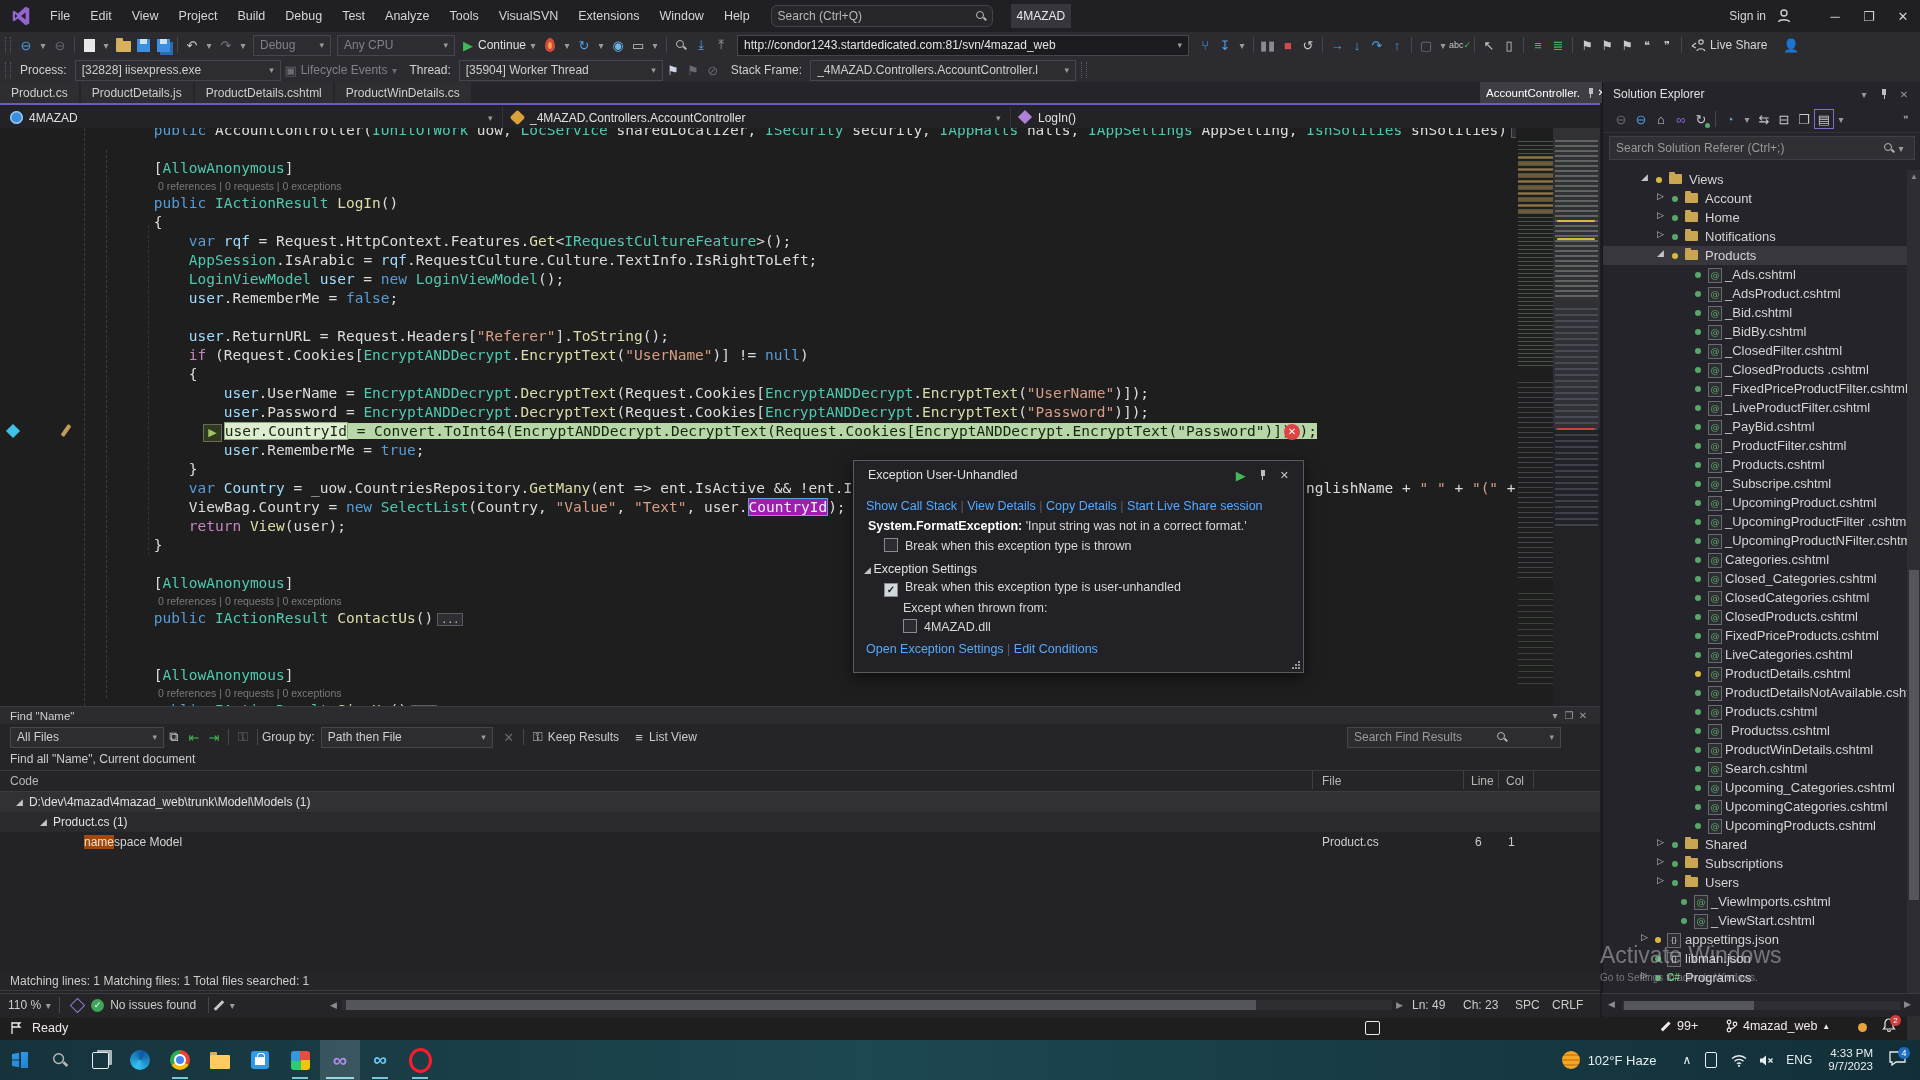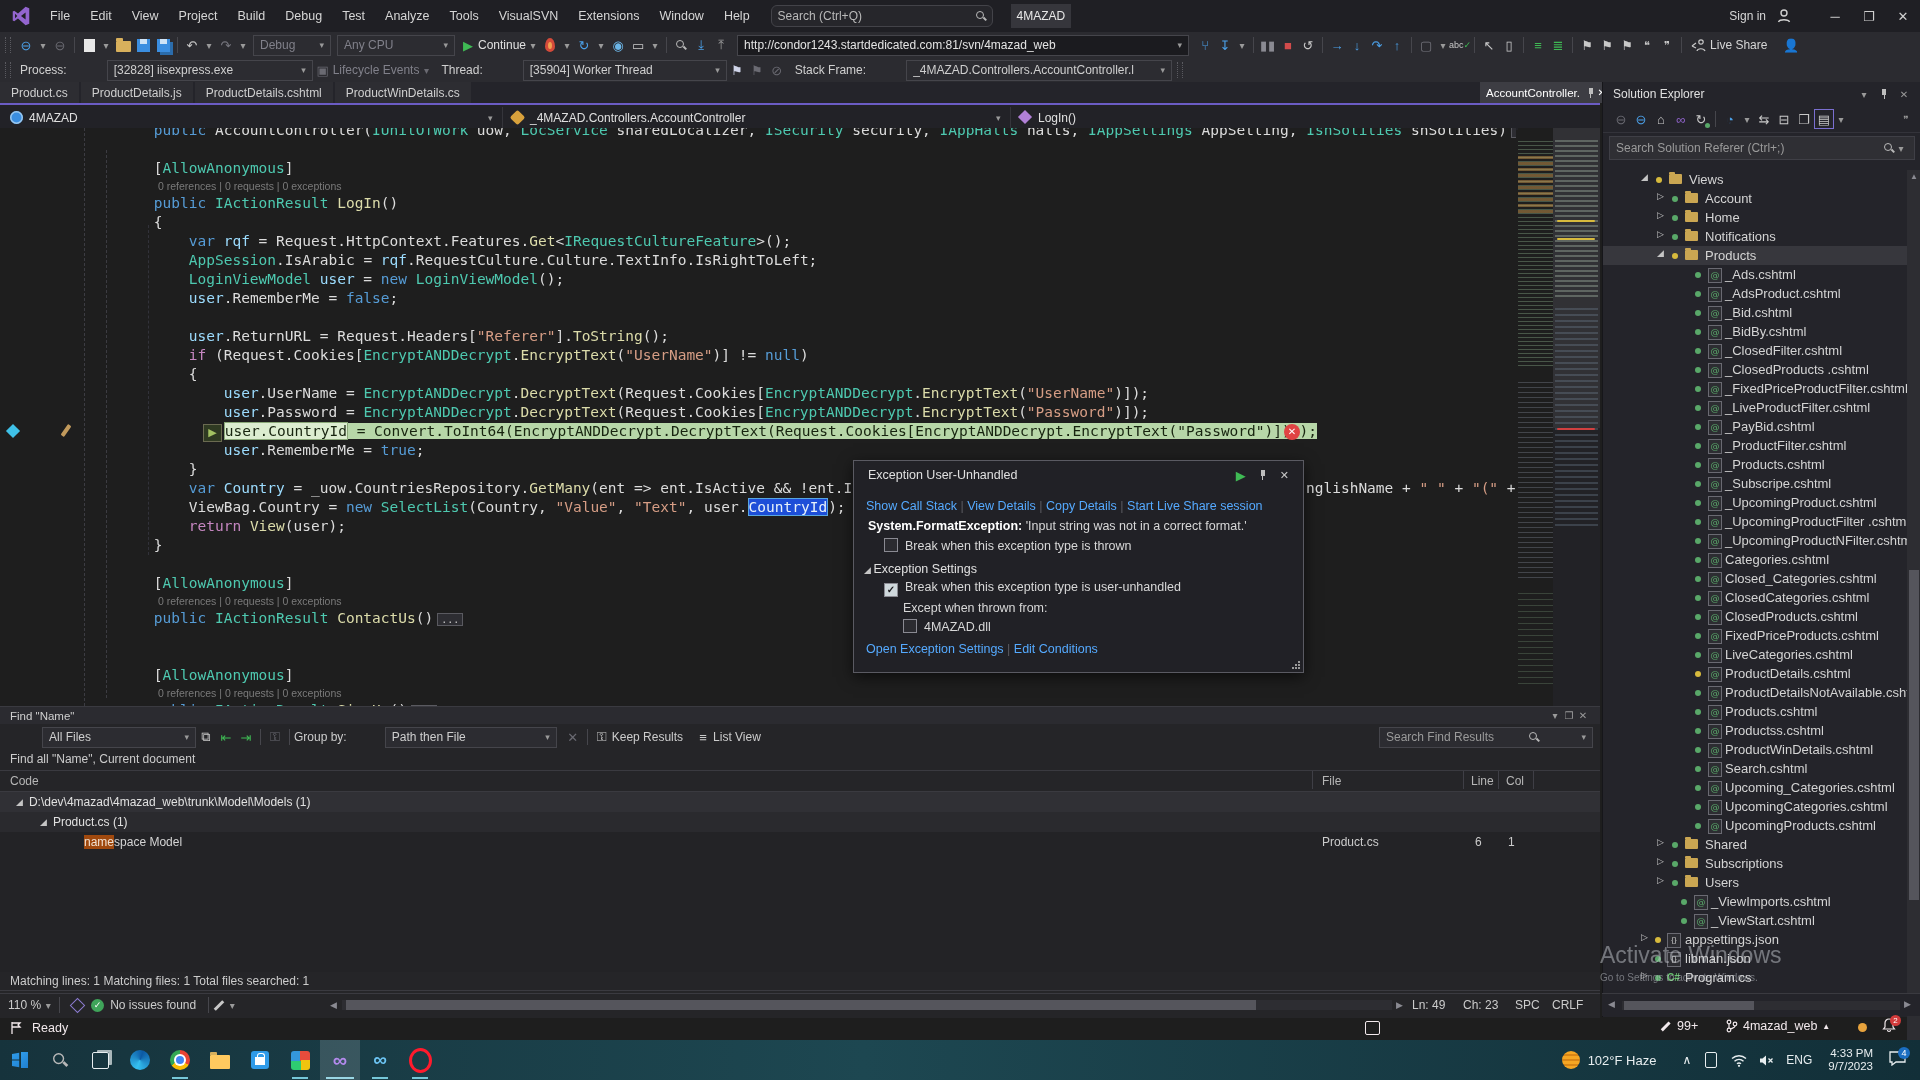--- a/index.html
+++ b/index.html
@@ -7,21 +7,21 @@
   .abs{position:absolute;}
   .row{display:flex;align-items:center;}
   
   #titlebar{left:0;top:0;width:1920px;height:32px;background:#1f1f24;display:flex;align-items:center;}
   #toolbar{left:0;top:32px;width:1920px;height:26px;background:#2b2b30;display:flex;align-items:center;border-bottom:1px solid #222226;}
   #procbar{left:0;top:58px;width:1920px;height:24px;background:#2b2b30;display:flex;align-items:center;}
   #tabrow{left:0;top:82px;width:1920px;height:21px;background:#24242a;}
   #crumb{left:0;top:103px;width:1600px;height:25px;background:#222227;border-top:2px solid #6B5CC4;display:flex;align-items:center;}
   .menu-item{padding:0 10px;color:#d6d6d6;font-size:12.5px;}
   .tbox{background:#26262b;border:1px solid #434349;color:#b9b9b9;height:20px;display:flex;align-items:center;padding:0 6px;font-size:12px;}
-  .combo{background:#2c2c31;border:1px solid #45454b;color:#cfcfcf;height:19px;display:flex;align-items:center;padding:0 6px;font-size:12px;position:relative;margin-left:32px;}
+  .combo{background:#2c2c31;border:1px solid #45454b;color:#cfcfcf;height:19px;display:flex;align-items:center;padding:0 6px;font-size:12px;position:relative;}
   .combo .cv{margin-left:auto;color:#9a9a9a;font-size:9px;padding-left:8px;}
   .dis{color:#80808a;}
   .ico{display:inline-flex;align-items:center;justify-content:center;width:20px;height:20px;font-size:13px;color:#c8c8c8;}
   .ico.sm{width:14px;font-size:10px;color:#9a9a9a;}
   .sep{width:1px;height:16px;background:#46464c;margin:0 4px;}
   .grip{width:4px;height:16px;border-left:1px dotted #5a5a60;border-right:1px dotted #5a5a60;margin:0 5px;}
   .mag{position:relative;width:10px;height:10px;display:inline-block;}
   .mag::before{content:"";position:absolute;left:0;top:0;width:6px;height:6px;border:1.5px solid #b9b9b9;border-radius:50%;}
   .mag::after{content:"";position:absolute;left:7px;top:7px;width:4px;height:1.5px;background:#b9b9b9;transform:rotate(45deg);}
   .winbtn{width:34px;height:28px;display:flex;align-items:center;justify-content:center;color:#d0d0d0;font-size:13px;}
@@ -32,21 +32,21 @@
   .dtab{display:inline-flex;align-items:center;height:21px;padding:0 11px;background:#2d2d32;color:#cfcfcf;margin-right:2px;font-size:12px;}
   
   #editor{left:0;top:128px;width:1516px;height:578px;background:#1e1e1e;overflow:hidden;font-family:"DejaVu Sans Mono",monospace;font-size:14.5px;line-height:19px;white-space:pre;}
   .cl{height:19px;padding-left:84px;}
   .cl.lens{height:16px;font-size:10.5px;line-height:16px;color:#7a7a7a;font-family:"Liberation Sans",sans-serif;padding-left:158px;}
   .cl.clip{height:12px;overflow:hidden;}
   .cl.clip>span.shift{position:relative;top:-7px;display:inline-block;}
   .tok-k{color:#569CD6;} .tok-c{color:#C586C0;} .tok-t{color:#4EC9B0;} .tok-m{color:#DCDCAA;}
   .tok-s{color:#D69D85;} .tok-v{color:#9CDCFE;} .tok-p{color:#DCDCDC;}
   .tok-el{display:inline-block;background:#2d2d32;border:1px solid #5a5a60;color:#c8c8c8;font-size:10px;line-height:11px;padding:0 3px;margin-left:4px;vertical-align:middle;}
-  .tok-sb{background:#1d4ed8;border:1px solid #58a6e0;color:#e8f2fa;}
+  .tok-sb{background:#a21caf;border:1px solid #58a6e0;color:#e8f2fa;}
   .hl-line{background:#b7d7a8;color:#17240f;}
   .hl-box{background:#dcedd0;border:1px solid #8aa878;}
   .guide{position:absolute;width:0;border-left:1px dashed #3c3c42;}
   
   #expop{left:853px;top:460px;width:449px;height:211px;background:#212126;border:1px solid #5a5a62;box-shadow:0 4px 14px rgba(0,0,0,.6);z-index:50;font-size:12.5px;color:#d8d8d8;}
   #expop a{color:#55aaff;text-decoration:none;}
   .cb{display:inline-block;width:12px;height:12px;border:1px solid #8a8a92;background:#2b2b30;vertical-align:-2px;margin-right:7px;}
   .cb.on{background:#cfd8dc;color:#17171a;font-size:10px;line-height:12px;text-align:center;font-weight:bold;}
   .grip-dots{position:absolute;right:3px;bottom:3px;width:8px;height:8px;background:
     radial-gradient(circle at 7px 1px,#9a9a9a 1px,transparent 1.2px),
@@ -579,21 +579,21 @@
           <span class="lbl" style="left: 122px;">ProductDetailsNotAvailable.cshtml</span>
         </div>
         <div class="serow">
           <span class="dot g" style="left: 92px;"></span>
           <span class="razor" style="left: 105px;">@</span>
           <span class="lbl" style="left: 122px;">Products.cshtml</span>
         </div>
         <div class="serow">
           <span class="dot g" style="left: 92px;"></span>
           <span class="razor" style="left: 105px;">@</span>
-          <span class="lbl" style="left: 122px;">Productss.cshtml</span>
+          <span class="lbl" style="left: 128px;">Productss.cshtml</span>
         </div>
         <div class="serow">
           <span class="dot g" style="left: 92px;"></span>
           <span class="razor" style="left: 105px;">@</span>
           <span class="lbl" style="left: 122px;">ProductWinDetails.cshtml</span>
         </div>
         <div class="serow">
           <span class="dot g" style="left: 92px;"></span>
           <span class="razor" style="left: 105px;">@</span>
           <span class="lbl" style="left: 122px;">Search.cshtml</span>

